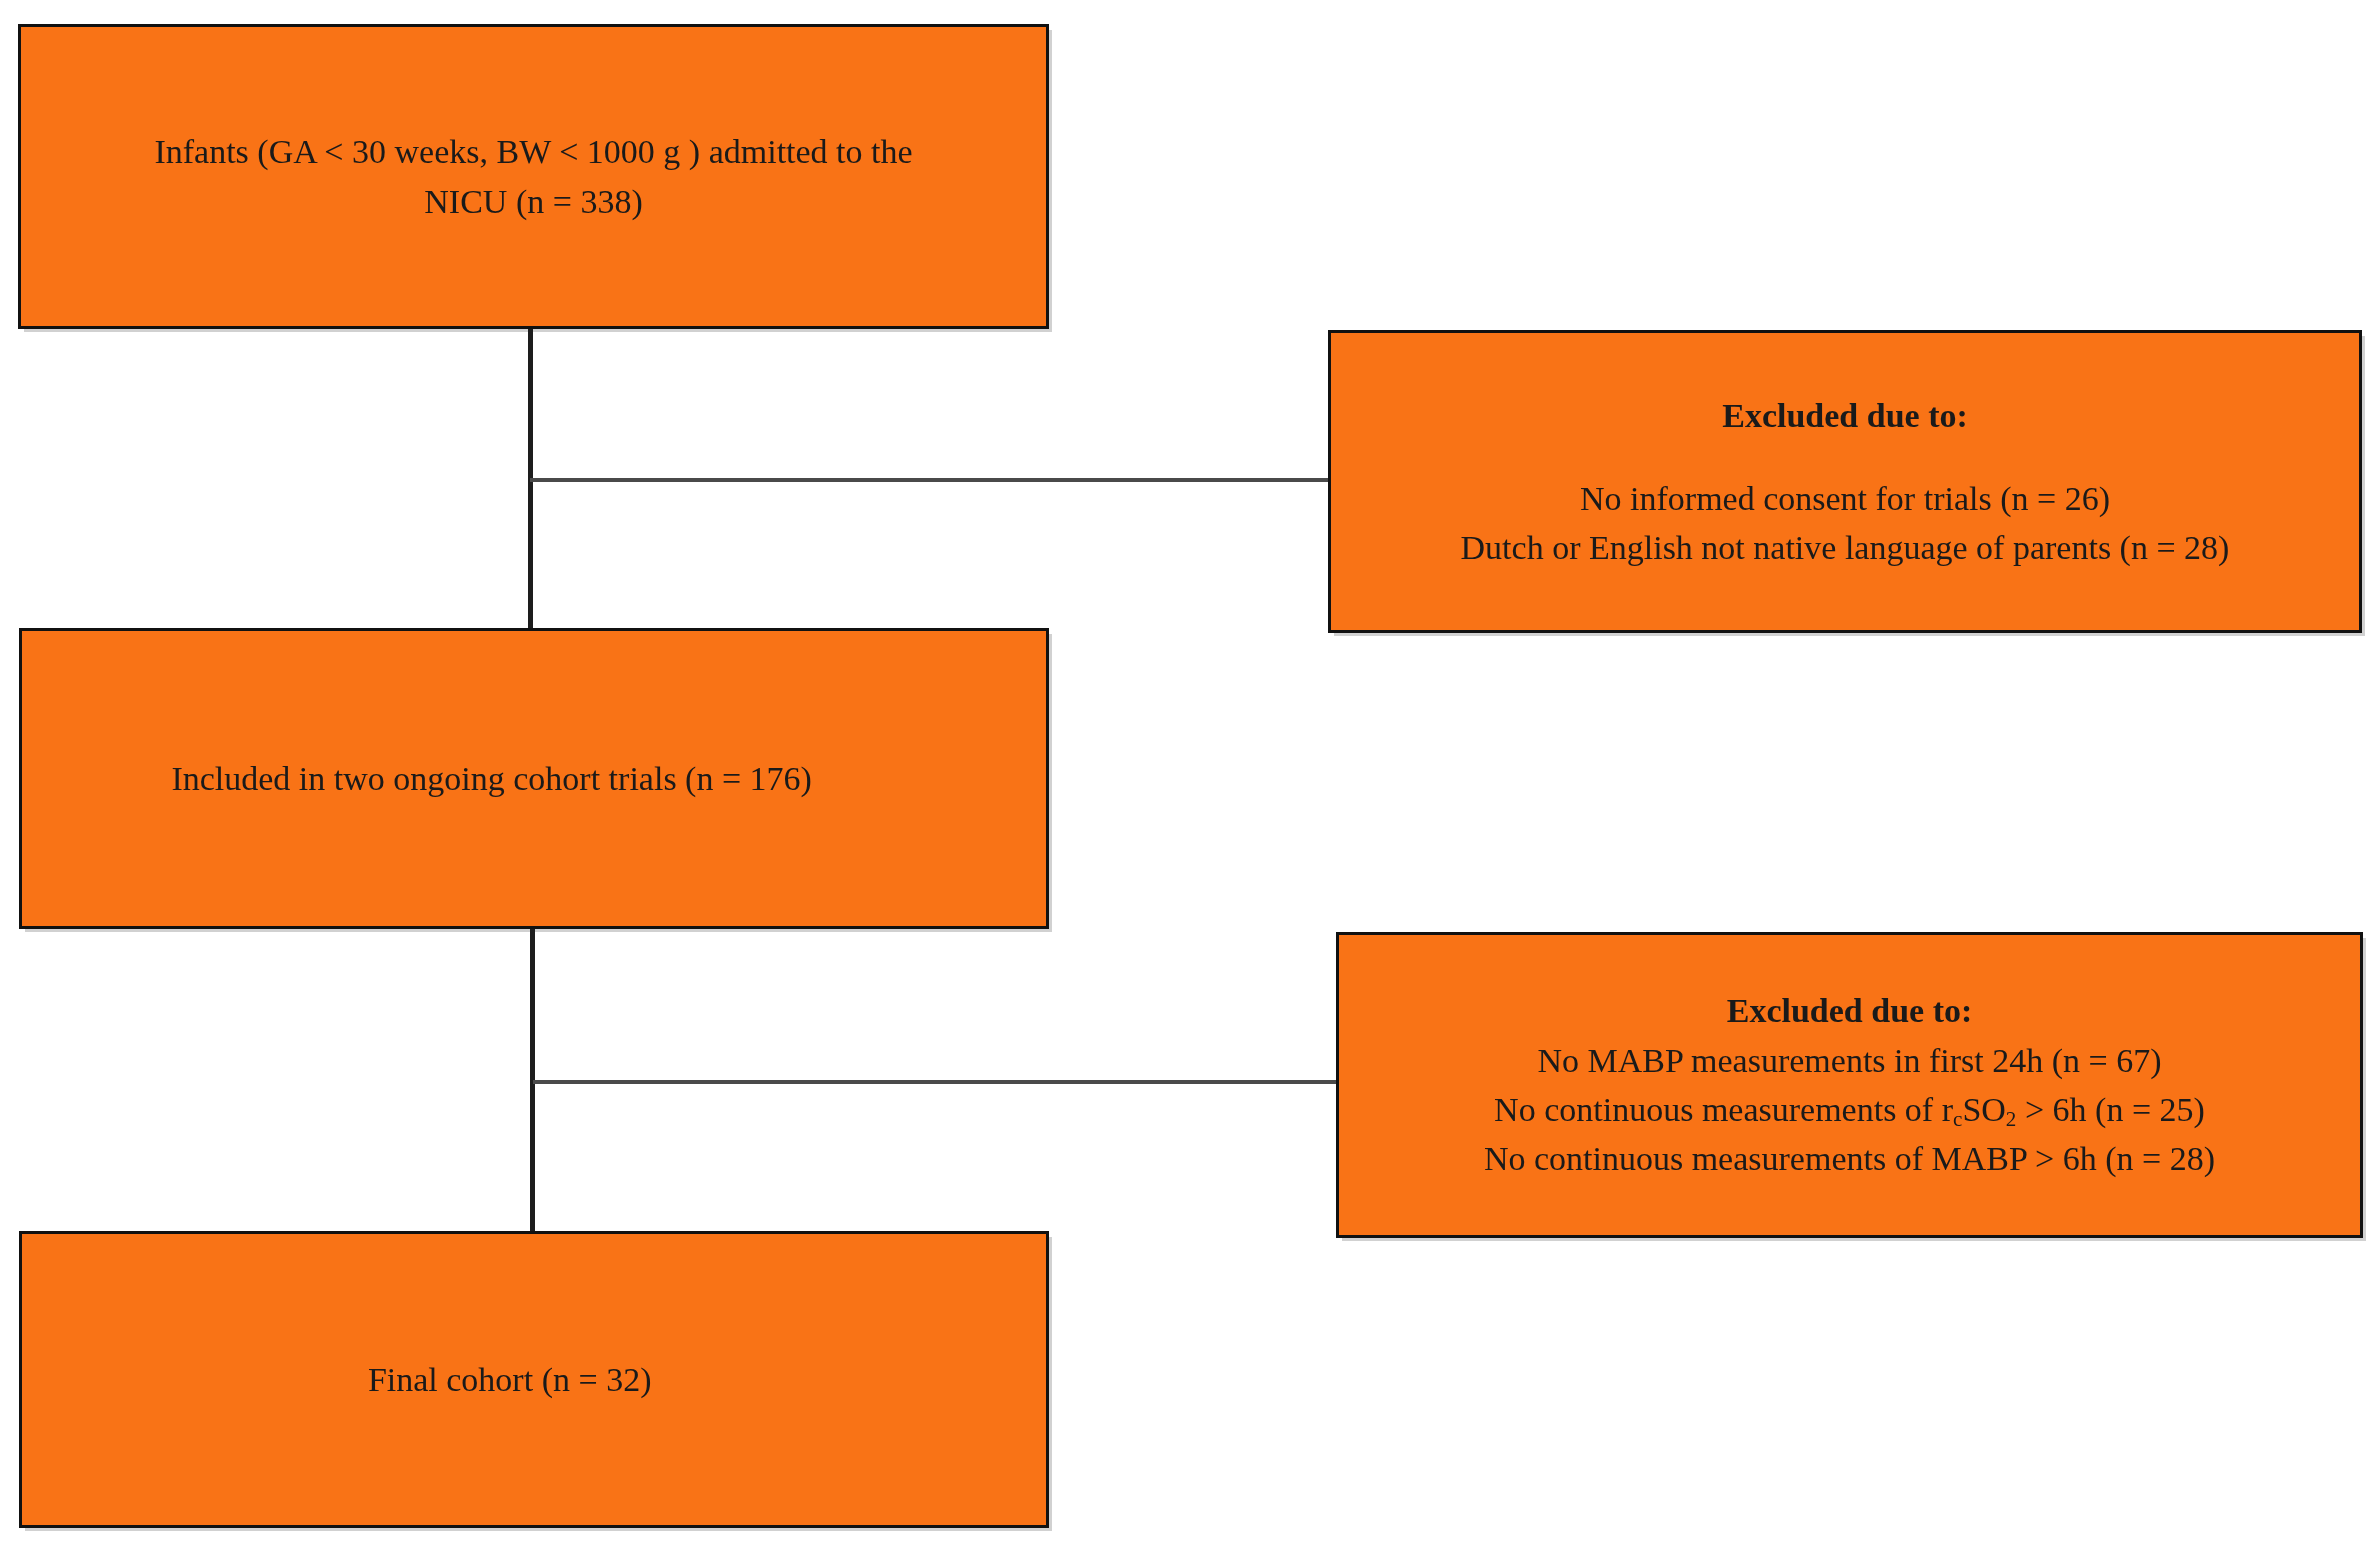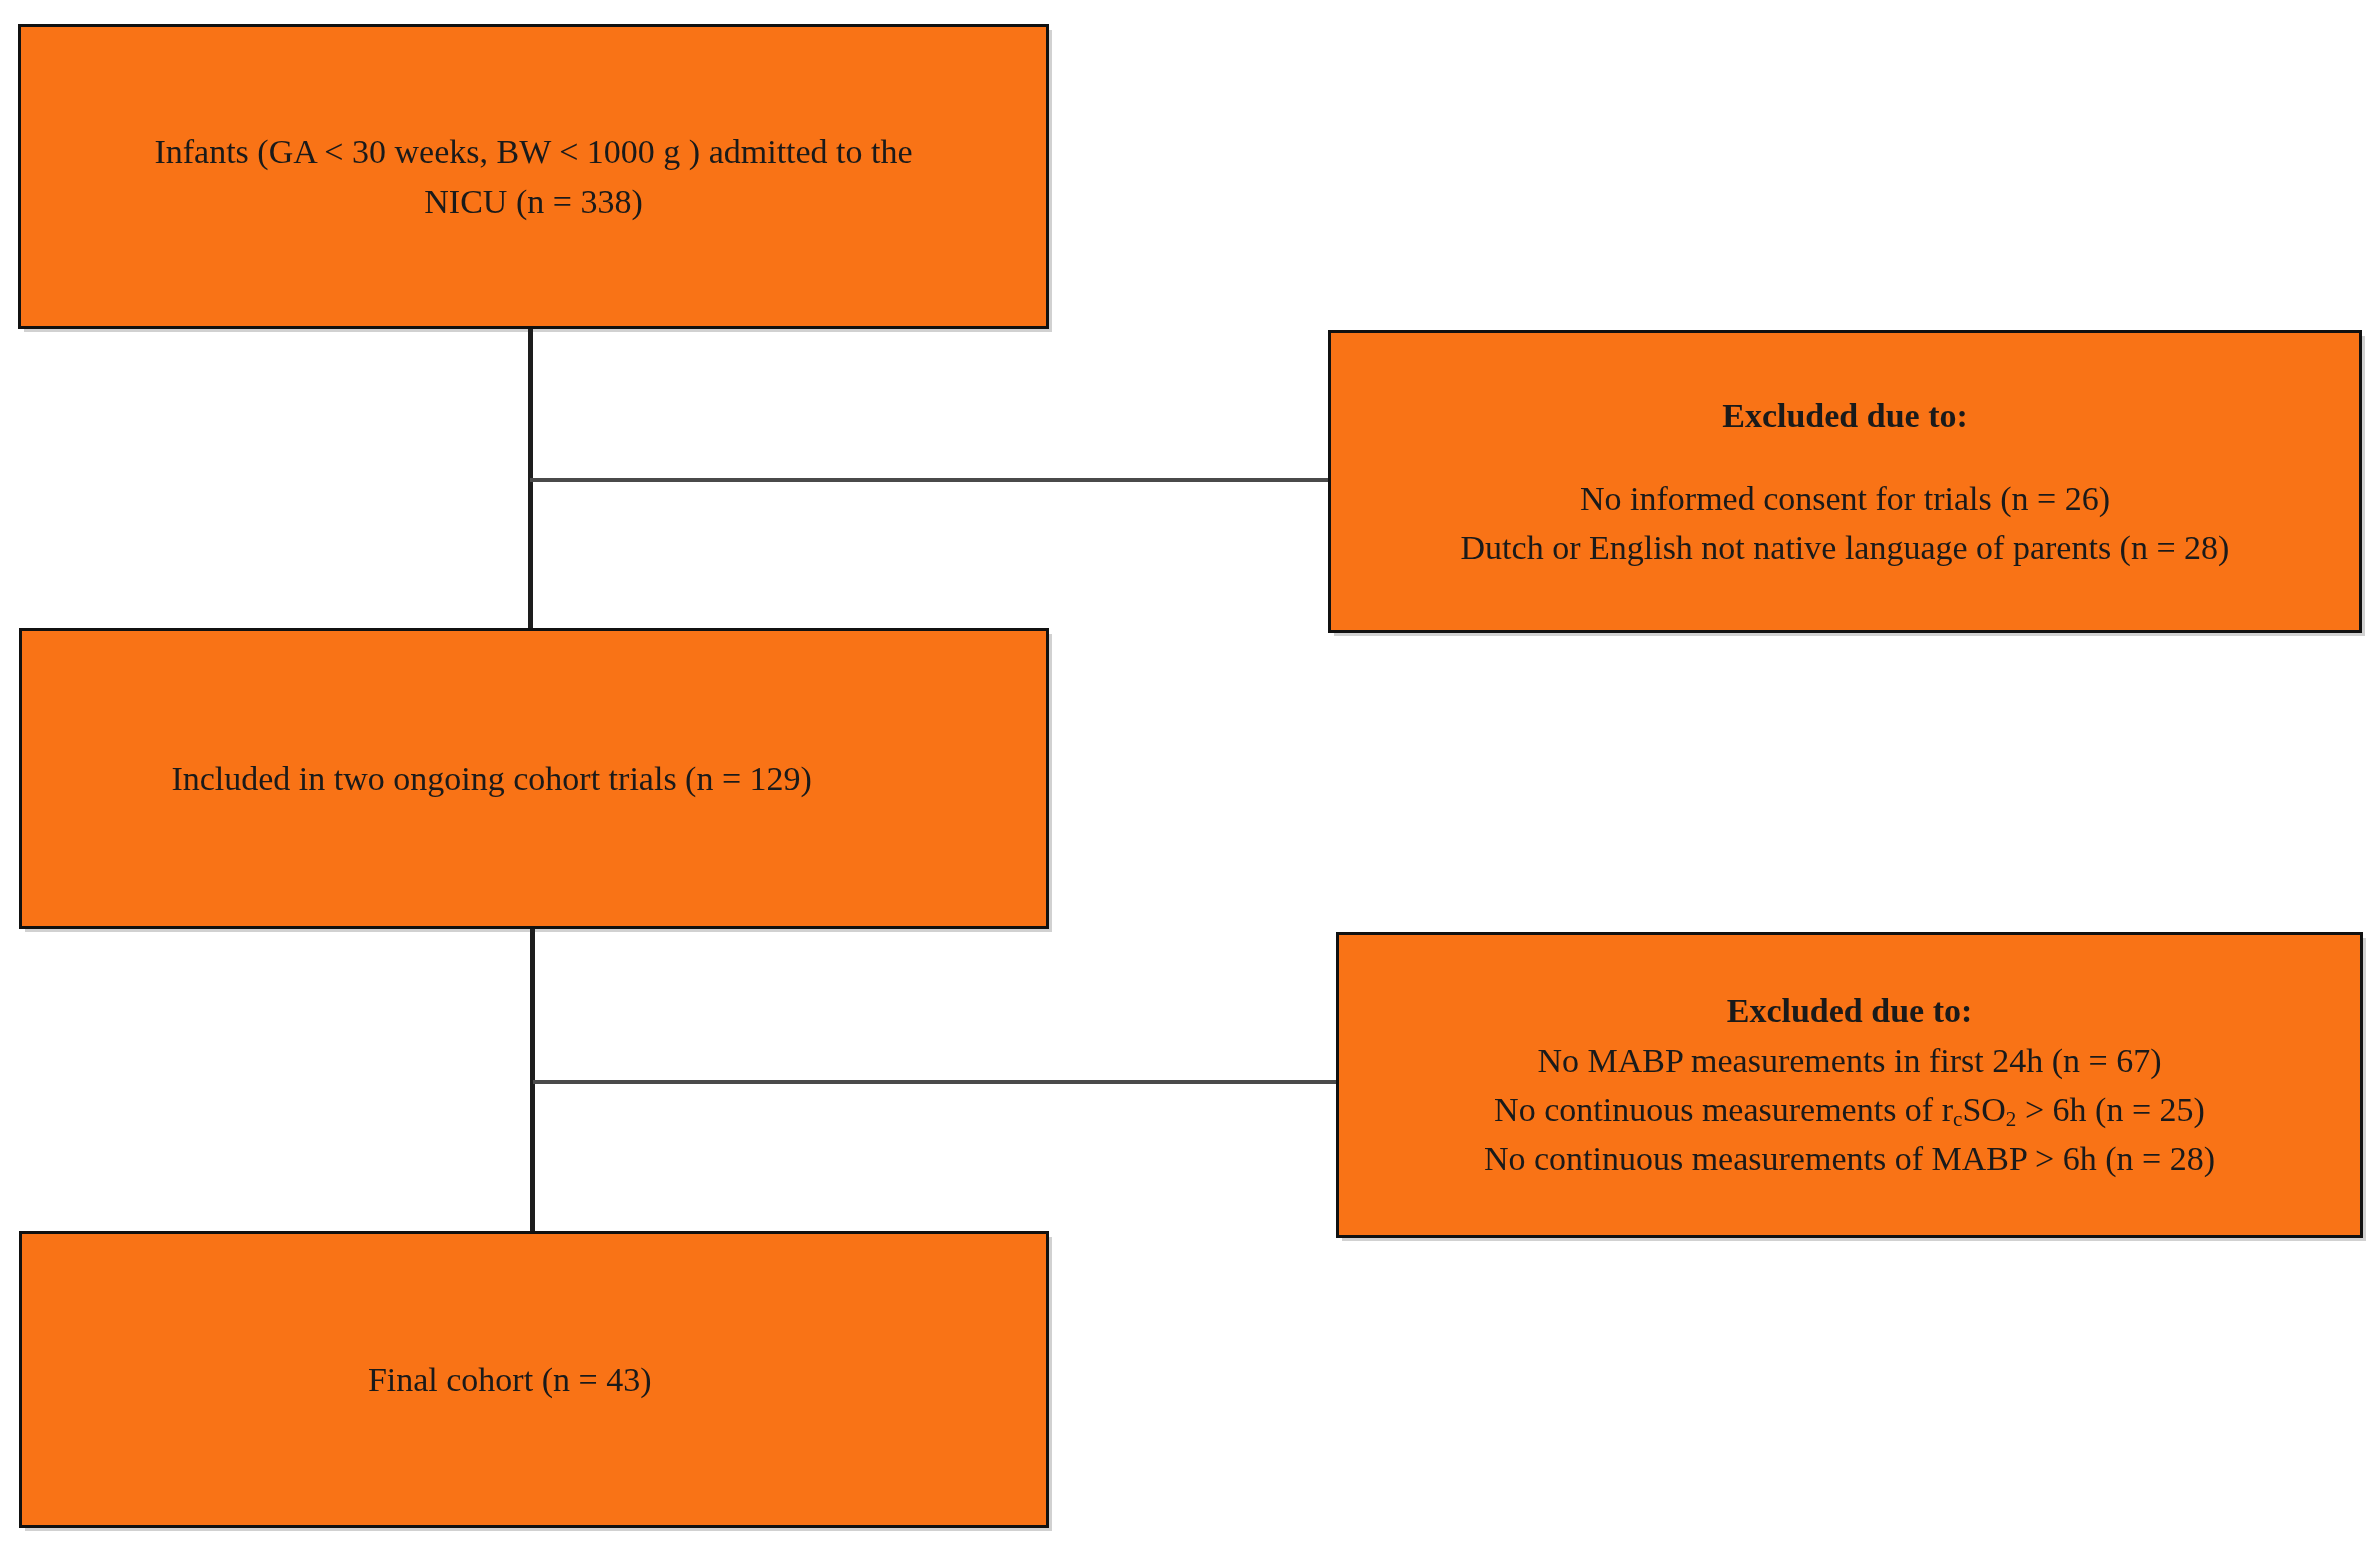--- a/index.html
+++ b/index.html
@@ -82,37 +82,37 @@
     <span class="stack">
       <span class="line heading">Excluded due to:</span>
       <span class="spacer"></span>
       <span class="line">No informed consent for trials (n = 26)</span>
       <span class="line">Dutch or English not native language of parents (n = 28)</span>
     </span>
   </div>
 
   <div class="node" id="node-included" style="left:18.7px; top:628px; width:1030px; height:301px;">
     <span class="stack">
-      <span class="line">Included in two ongoing cohort trials (n = 129)</span>
+      <span class="line">Included in two ongoing cohort trials (n = 176)</span>
     </span>
   </div>
 
   <div class="conn-v" style="left:530px; top:929px; height:306px;"></div>
 
   <div class="conn-h" style="left:533px; top:1080px; width:805px;"></div>
 
   <div class="node" id="node-excluded-second" style="left:1336px; top:932px; width:1027px; height:306px; font-size:34px;">
     <span class="stack">
       <span class="line heading">Excluded due to:</span>
       <span class="line">No MABP measurements in first 24h (n = 67)</span>
       <span class="line"><span>No continuous measurements of r</span><sub>c</sub><span>SO</span><sub>2</sub><span> &gt; 6h (n = 25)</span></span>
       <span class="line">No continuous measurements of MABP &gt; 6h (n = 28)</span>
     </span>
   </div>
 
   <div class="node" id="node-final" style="left:18.7px; top:1231px; width:1030px; height:297px;">
     <span class="stack">
-      <span class="line">Final cohort (n = 43)</span>
+      <span class="line">Final cohort (n = 32)</span>
     </span>
   </div>
 
 </div>
 
 
 </body></html>

